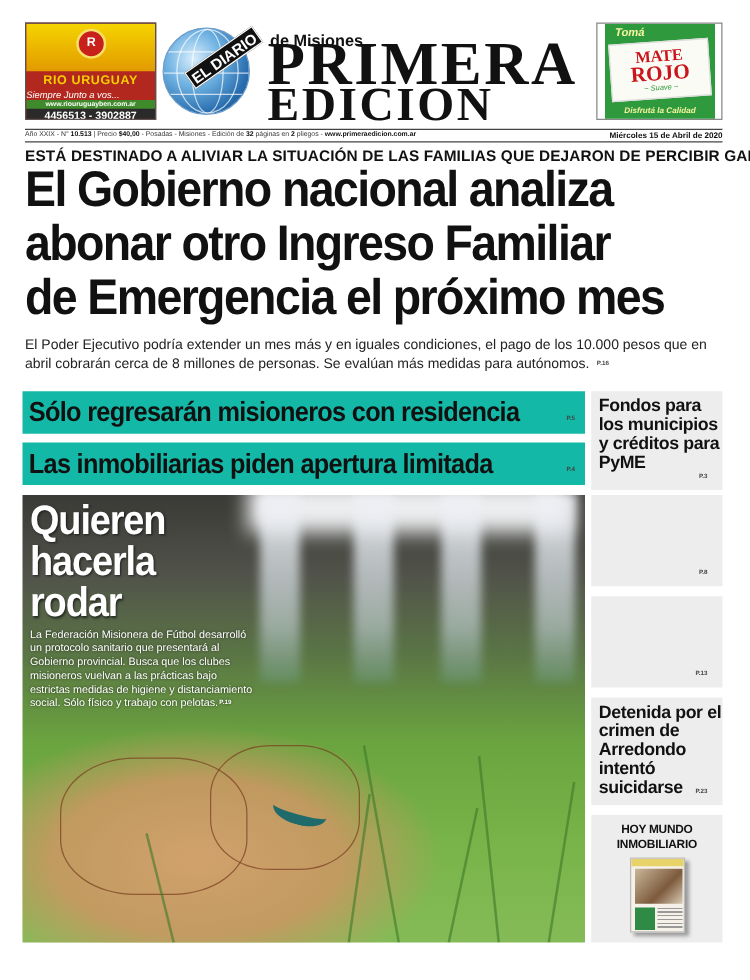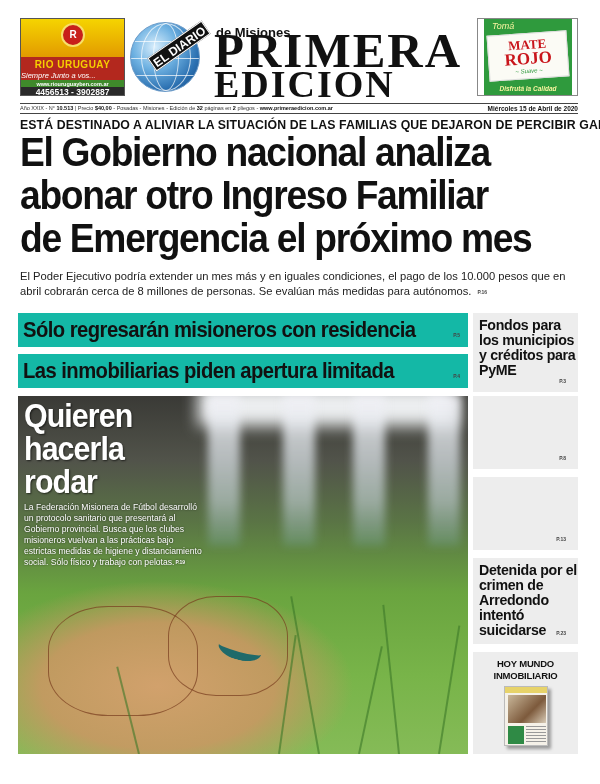--- a/index.html
+++ b/index.html
@@ -22,21 +22,21 @@
     border: 1px solid #6a9ac8; overflow: hidden; }
   .globe .lat { position: absolute; left: 0; width: 100%; height: 1px; background: rgba(255,255,255,0.7); }
   .globe .lon { position: absolute; top: 0; height: 100%; border: 1px solid rgba(255,255,255,0.7); border-radius: 50%; }
   .el-diario-tag { left: 146px; top: 38px; width: 66px; height: 16px; background: #111; color: #fff; font-weight: bold; font-size: 12px; line-height: 16px; text-align: center; transform: rotate(-35deg); border: 1px solid #fff; }
   .de-misiones { left: 216px; top: 25px; font-size: 13px; font-weight: bold; color: #111; }
   .title-primera { left: 214px; top: 33px; font-family: "Liberation Serif", serif; font-weight: bold; font-size: 49px; line-height: 36px; letter-spacing: 2px; color: #111; }
   .title-edicion { left: 214px; top: 66px; font-family: "Liberation Serif", serif; font-weight: bold; font-size: 38px; line-height: 36px; letter-spacing: 2px; color: #111; }
 
   .ad-right { left: 477px; top: 18px; width: 101px; height: 78px; background: #fff; border: 1px solid #888; overflow: hidden; }
   .ad-right .green { position: absolute; left: 6px; top: 0; width: 88px; height: 78px; background: #2f9a3d; }
-  .ad-right .toma { position: absolute; left: 14px; top: 2px; color: #f8f4a0; font-style: italic; font-weight: normal; font-size: 9px; }
+  .ad-right .toma { position: absolute; left: 14px; top: 2px; color: #f8f4a0; font-style: italic; font-weight: bold; font-size: 9px; }
   .ad-right .banner { position: absolute; left: 10px; top: 14px; width: 80px; height: 46px; background: #fbfbf5; transform: rotate(-4deg); border: 1px solid #ddd; }
   .ad-right .mate { position: absolute; left: 0; top: 4px; width: 100%; text-align: center; color: #c9151b; font-family: "Liberation Serif", serif; font-weight: bold; font-size: 13px; line-height: 13px; }
   .ad-right .rojo { position: absolute; left: 0; top: 16px; width: 100%; text-align: center; color: #c9151b; font-family: "Liberation Serif", serif; font-weight: bold; font-size: 17px; line-height: 17px; }
   .ad-right .suave { position: absolute; left: 0; top: 34px; width: 100%; text-align: center; color: #2f9a3d; font-style: italic; font-size: 6px; }
   .ad-right .disfruta { position: absolute; left: 6px; top: 66px; width: 88px; text-align: center; color: #f8f4a0; font-style: italic; font-size: 6.5px; font-weight: bold; }
 
   .info-bar { left: 20px; top: 103px; width: 558px; height: 11px; border-top: 1px solid #444; border-bottom: 1px solid #444; font-size: 5.5px; line-height: 9px; color: #333; display: flex; justify-content: space-between; }
   .info-bar b { color: #111; }
   .info-bar .date { font-size: 6.5px; font-weight: bold; color: #111; }
 

